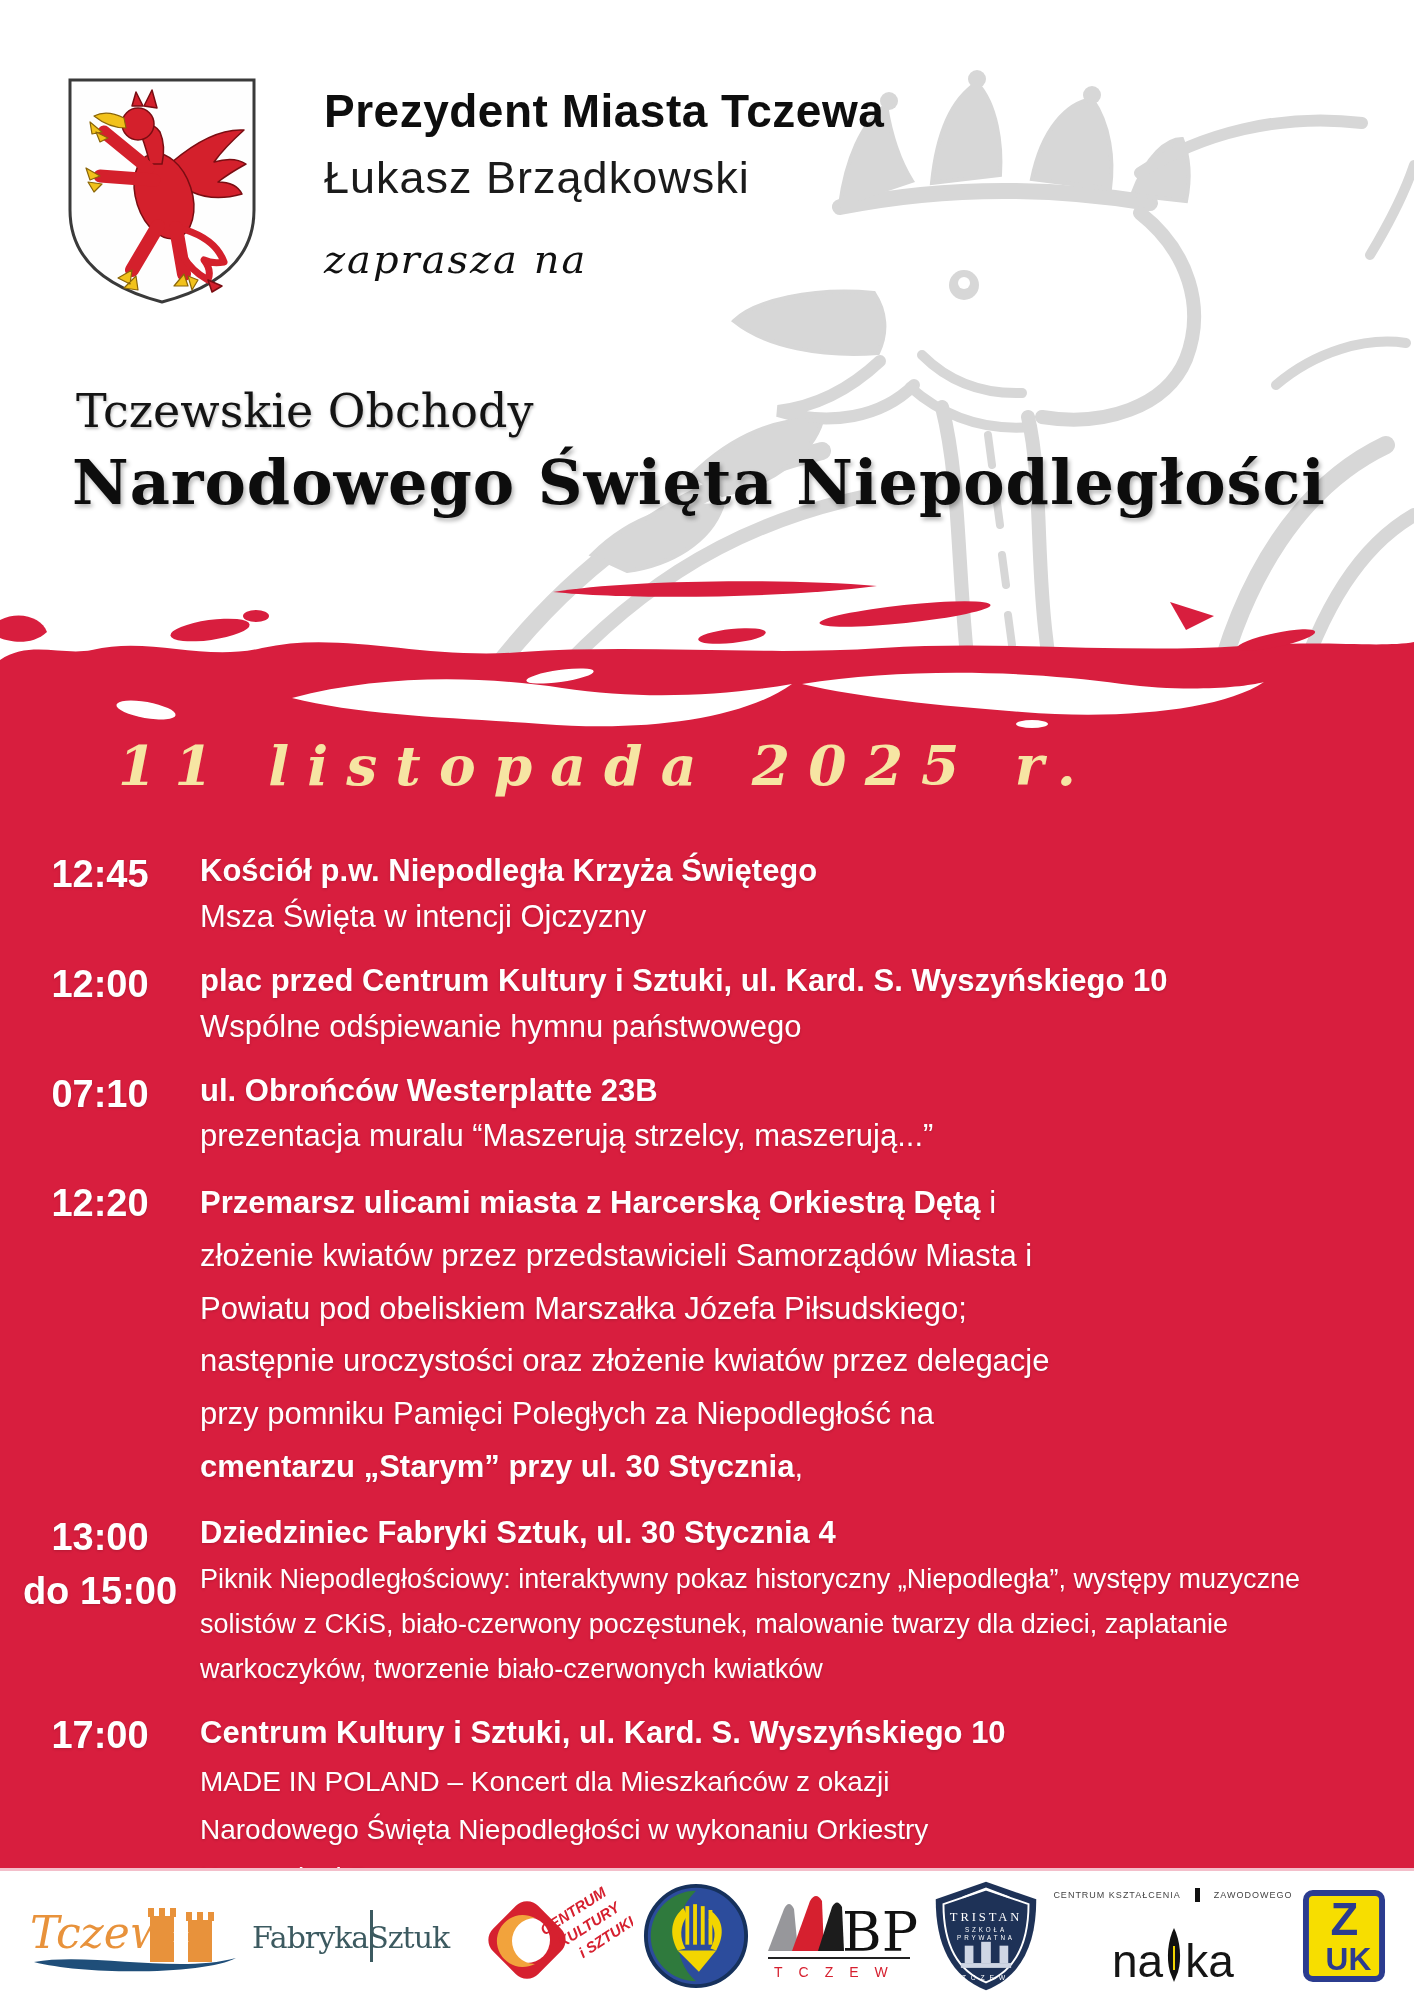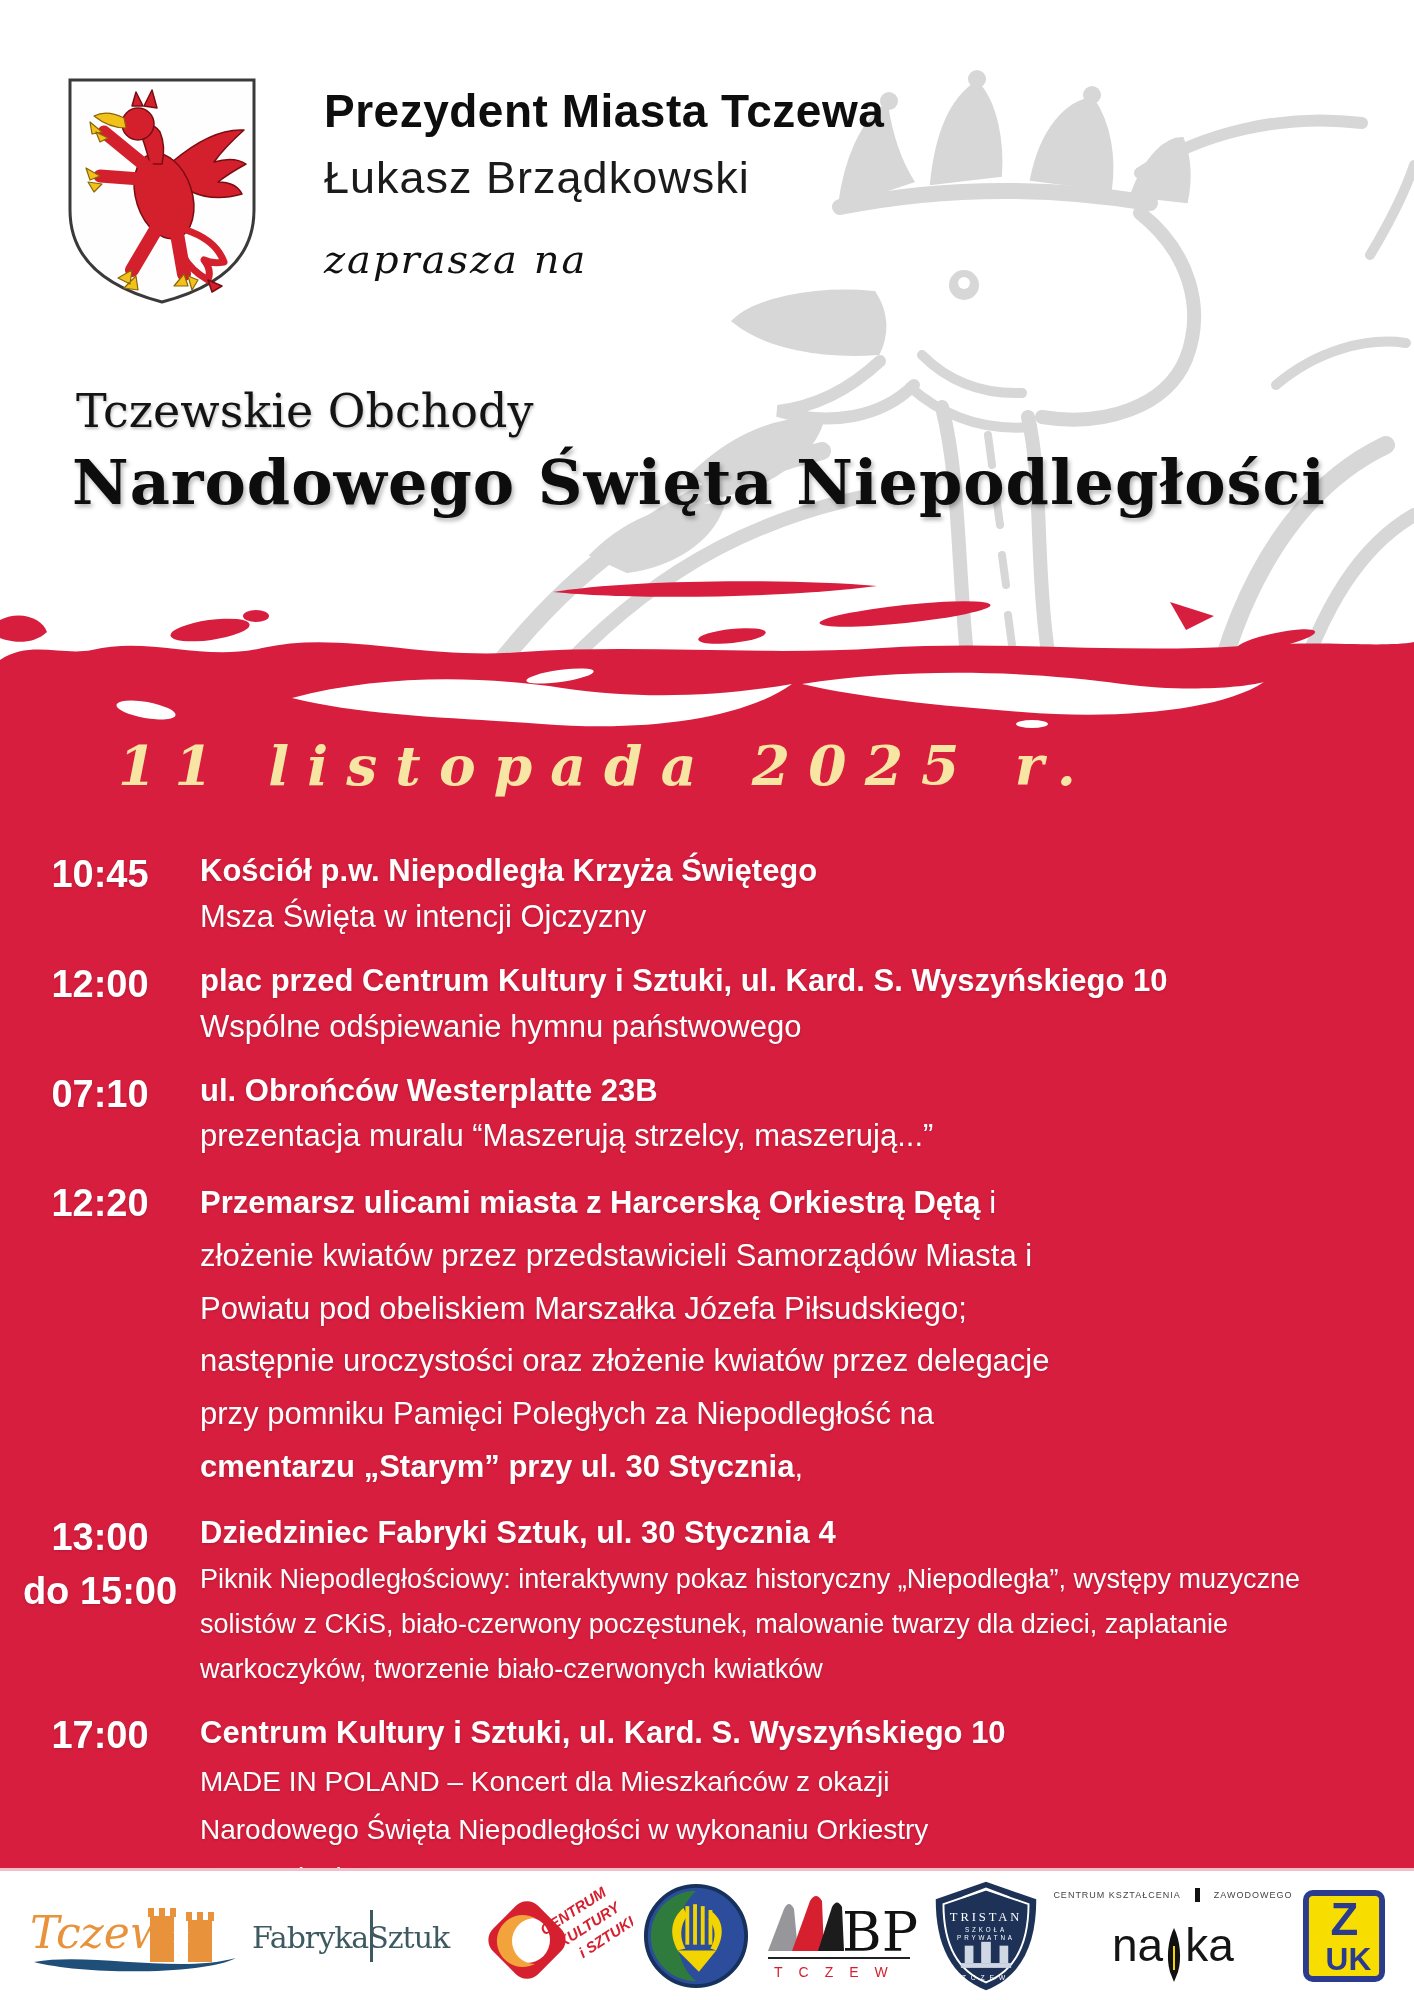--- a/index.html
+++ b/index.html
@@ -40,21 +40,21 @@
   .row:nth-child(5) .desc{line-height:1.45;max-width:1150px;}
   .row:nth-child(5) .desc .r{font-size:27px;}
   .row:nth-child(6) .desc{line-height:1.55;max-width:830px;}
   .row:nth-child(6) .desc .r,.row:nth-child(6) .desc .i{font-size:28px;}
   
   .logos{left:0;top:1871px;width:1414px;height:129px;background:#fff;display:flex;
     align-items:center;justify-content:space-between;padding:0 28px;box-sizing:border-box;}
   .logo{flex:0 0 auto;display:flex;flex-direction:column;align-items:center;}
   .nauka-top{font-size:9px;letter-spacing:1px;color:#444;display:flex;align-items:center;gap:14px;}
   .nauka-top .bar{width:5px;height:14px;background:#111;display:inline-block;}
-  .nauka-word{display:flex;align-items:flex-start;font-size:46px;color:#151515;line-height:1;margin-top:20px;}
+  .nauka-word{display:flex;align-items:flex-end;font-size:46px;color:#151515;line-height:1;margin-top:20px;}
   .nauka-word svg{margin:4px 1px 0 1px;}
 </style>
 </head>
 <body style="--red: #D81E3E; --yellow: #F6E5A3;">
 
 <svg class="abs watermark" viewBox="0 0 974 648" fill="none">
   <g stroke="#D7D7D7" stroke-linecap="round" fill="none">
 
     <path d="M400,152 Q550,122 710,148" stroke-width="16"></path>
     <path d="M400,150 C406,104 422,68 446,50 C452,88 462,110 472,126 Z" fill="#D7D7D7" stroke-width="4"></path>
@@ -155,21 +155,21 @@
     <ellipse cx="1032" cy="134" rx="16" ry="4"></ellipse>
     <ellipse cx="146" cy="120" rx="30" ry="8" transform="rotate(10 146 120)"></ellipse>
   </g>
 </svg>
 
 <div class="abs date-banner">11 listopada 2025 r.</div>
 
 <div class="abs red-body">
   <div class="schedule">
       <div class="row">
-        <div class="time">10:45</div>
+        <div class="time">12:45</div>
         <div class="desc"><span class="b">Kościół p.w. Niepodległa Krzyża Świętego</span><br><span class="r">Msza Święta w intencji Ojczyzny</span></div>
       </div>
       <div class="row">
         <div class="time">12:00</div>
         <div class="desc"><span class="b">plac przed Centrum Kultury i Sztuki, ul. Kard. S. Wyszyńskiego 10</span><br><span class="r">Wspólne odśpiewanie hymnu państwowego</span></div>
       </div>
       <div class="row">
         <div class="time">07:10</div>
         <div class="desc"><span class="b">ul. Obrońców Westerplatte 23B</span><br><span class="r">prezentacja muralu “Maszerują strzelcy, maszerują...”</span></div>
       </div>

